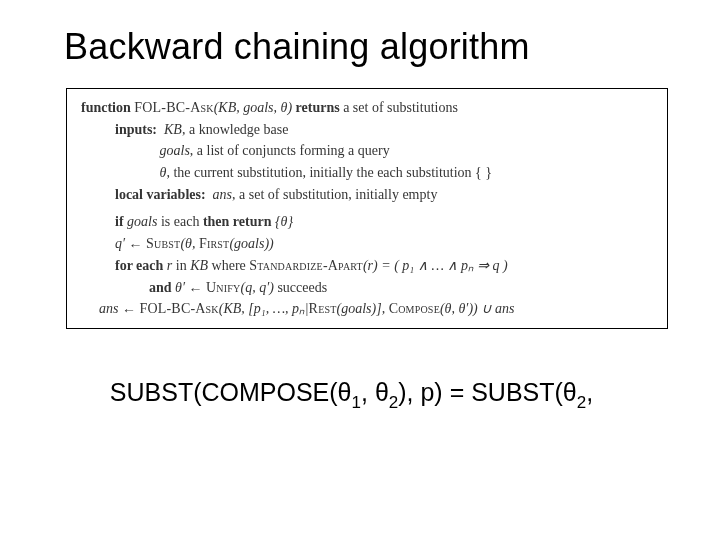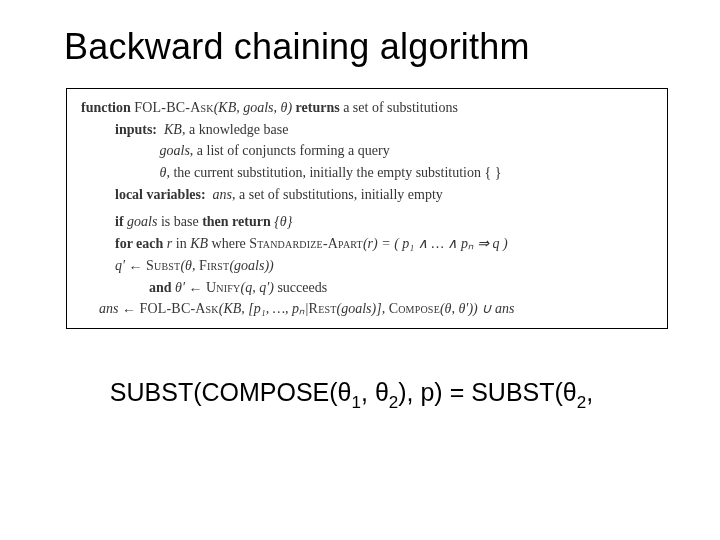--- a/index.html
+++ b/index.html
@@ -65,31 +65,31 @@
 <body>
 
 <div class="slide">
   <h1 class="title">Backward chaining algorithm</h1>
 
   <div class="algo-box">
     <span class="ind0 row"><span class="kw">function</span> <span class="fn">FOL-BC-Ask</span><span class="it">(KB, goals, θ)</span><span class="kw"> returns </span><span>a set of substitutions</span></span>
 
     <span class="ind1 row"><span class="kw">inputs:</span>  <span class="it">KB</span><span>, a knowledge base</span></span>
     <span class="ind2 row">   <span class="it">goals</span><span>, a list of conjuncts forming a query</span></span>
-    <span class="ind2 row">   <span class="it">θ</span><span>, the current substitution, initially the empty substitution { }</span></span>
+    <span class="ind2 row">   <span class="it">θ</span><span>, the current substitution, initially the each substitution { }</span></span>
 
-    <span class="ind1 row"><span class="kw">local variables:</span>  <span class="it">ans</span><span>, a set of substitutions, initially empty</span></span>
+    <span class="ind1 row"><span class="kw">local variables:</span>  <span class="it">ans</span><span>, a set of substitution, initially empty</span></span>
 
     <div class="gap"></div>
 
-    <span class="ind1 row"><span class="kw">if </span><span class="it">goals</span><span> is base </span><span class="kw">then return </span><span class="it">{θ}</span></span>
+    <span class="ind1 row"><span class="kw">if </span><span class="it">goals</span><span> is each </span><span class="kw">then return </span><span class="it">{θ}</span></span>
+
+    <span class="ind1 row"><span class="it">q′ ← </span><span class="fn">Subst</span><span class="it">(θ, </span><span class="fn">First</span><span class="it">(goals))</span></span>
 
     <span class="ind1 row"><span class="kw">for each </span><span class="it">r</span><span> in </span><span class="it">KB</span><span> where </span><span class="fn">Standardize-Apart</span><span class="it">(r) = ( p₁ ∧ … ∧ pₙ ⇒ q )</span></span>
-
-    <span class="ind1 row"><span class="it">q′ ← </span><span class="fn">Subst</span><span class="it">(θ, </span><span class="fn">First</span><span class="it">(goals))</span></span>
 
     <span class="ind2 row"><span class="kw">and </span><span class="it">θ′ ← </span><span class="fn">Unify</span><span class="it">(q, q′)</span><span> succeeds</span></span>
 
     <span class="indg row"><span class="it">ans ← </span><span class="fn">FOL-BC-Ask</span><span class="it">(KB, [p₁, …, pₙ|</span><span class="fn">Rest</span><span class="it">(goals)], </span><span class="fn">Compose</span><span class="it">(θ, θ′)) ∪ ans</span></span>
 
   </div>
 
   <div class="equation">
     <div><span>SUBST(COMPOSE(θ</span><span class="sub">1</span><span>, θ</span><span class="sub">2</span><span>), p) = SUBST(θ</span><span class="sub">2</span><span>,</span></div>
   </div>

